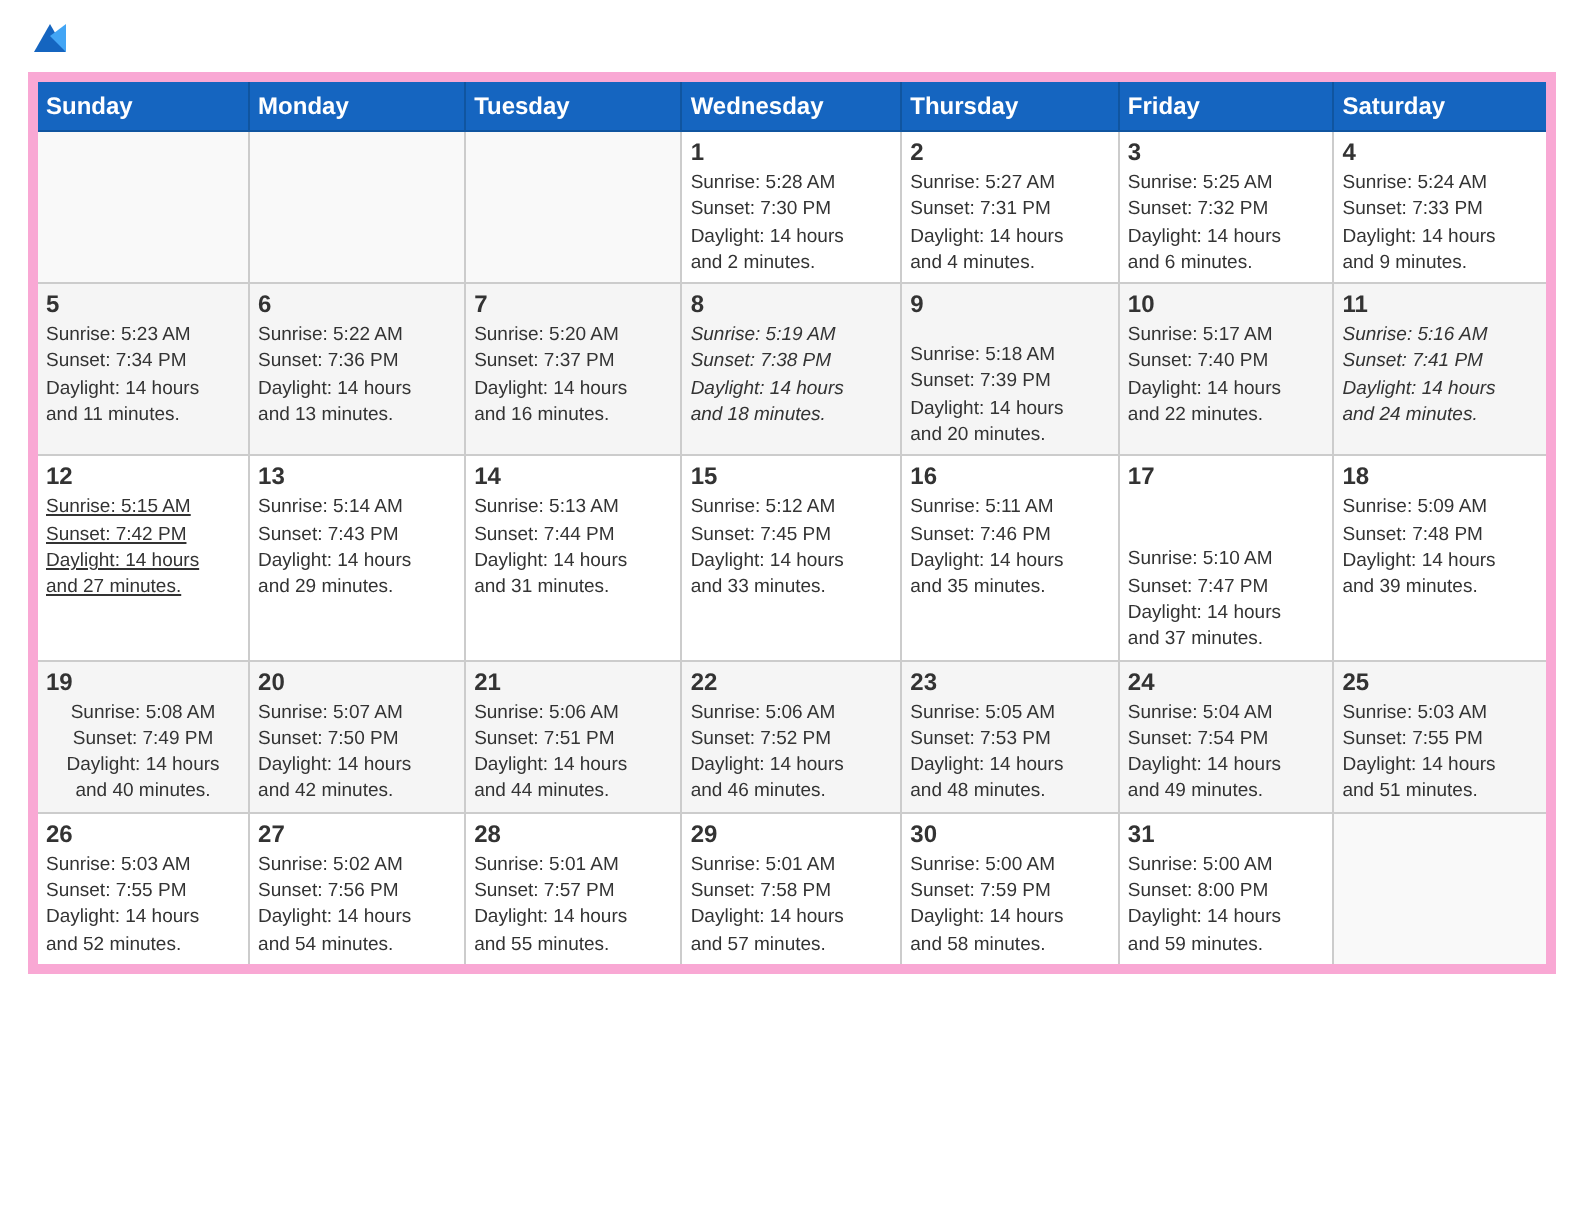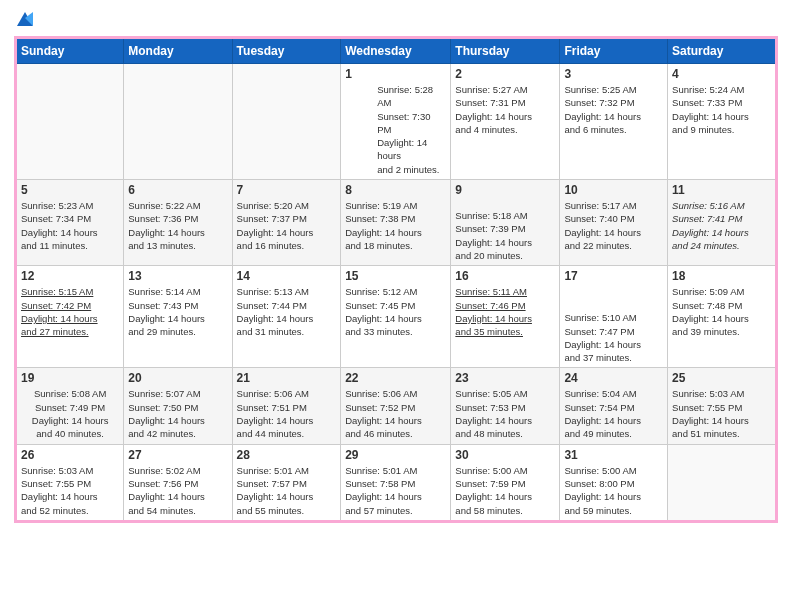--- a/index.html
+++ b/index.html
@@ -56,21 +56,21 @@
       line-height: 1.1;
     }
     .subtitle {
       font-size: 16px;
       color: #444;
       margin-top: 2px;
     }
     .calendar {
       width: 100%;
       border-collapse: collapse;
-      border: 3px solid #f9a8d4;
+      border: 5px solid #f9a8d4;
     }
     .calendar th {
       background-color: #1565c0;
       color: #fff;
       font-size: 12px;
       font-weight: bold;
       padding: 5px 4px;
       text-align: left;
       border: 1px solid #1055a0;
     }
@@ -138,21 +138,21 @@
           <th>Saturday</th>
         </tr>
     </thead>
     <tbody id="calendar-body">
     <tr>
           <td class="empty"></td>
           <td class="empty"></td>
           <td class="empty"></td>
           <td>
             <span class="day-number">1</span>
-            <div class="day-info" style="white-space: pre-line; margin-left: 32px;">Sunrise: 5:28 AM
+            <div class="day-info" style="white-space: pre-line;">Sunrise: 5:28 AM
 Sunset: 7:30 PM
 Daylight: 14 hours
 and 2 minutes.</div>
           </td>
           <td>
             <span class="day-number">2</span>
             <div class="day-info" style="white-space: pre-line;">Sunrise: 5:27 AM
 Sunset: 7:31 PM
 Daylight: 14 hours
 and 4 minutes.</div>
@@ -189,21 +189,21 @@
           </td>
           <td>
             <span class="day-number">7</span>
             <div class="day-info" style="white-space: pre-line;">Sunrise: 5:20 AM
 Sunset: 7:37 PM
 Daylight: 14 hours
 and 16 minutes.</div>
           </td>
           <td>
             <span class="day-number">8</span>
-            <div class="day-info" style="white-space: pre-line;">Sunrise: 5:19 AM
+            <div class="day-info" style="white-space: pre-line; font-style: italic;">Sunrise: 5:19 AM
 Sunset: 7:38 PM
 Daylight: 14 hours
 and 18 minutes.</div>
           </td>
           <td>
             <span class="day-number">9</span>
             <div class="day-info" style="white-space: pre-line; margin-top: 12px;">Sunrise: 5:18 AM
 Sunset: 7:39 PM
 Daylight: 14 hours
 and 20 minutes.</div>
@@ -247,21 +247,21 @@
           </td>
           <td>
             <span class="day-number">15</span>
             <div class="day-info" style="white-space: pre-line;">Sunrise: 5:12 AM
 Sunset: 7:45 PM
 Daylight: 14 hours
 and 33 minutes.</div>
           </td>
           <td>
             <span class="day-number">16</span>
-            <div class="day-info" style="white-space: pre-line; text-decoration: underline;">Sunrise: 5:11 AM
+            <div class="day-info" style="white-space: pre-line;">Sunrise: 5:11 AM
 Sunset: 7:46 PM
 Daylight: 14 hours
 and 35 minutes.</div>
           </td>
           <td>
             <span class="day-number">17</span>
             <div class="day-info" style="white-space: pre-line; margin-top: 28px;">Sunrise: 5:10 AM
 Sunset: 7:47 PM
 Daylight: 14 hours
 and 37 minutes.</div>

